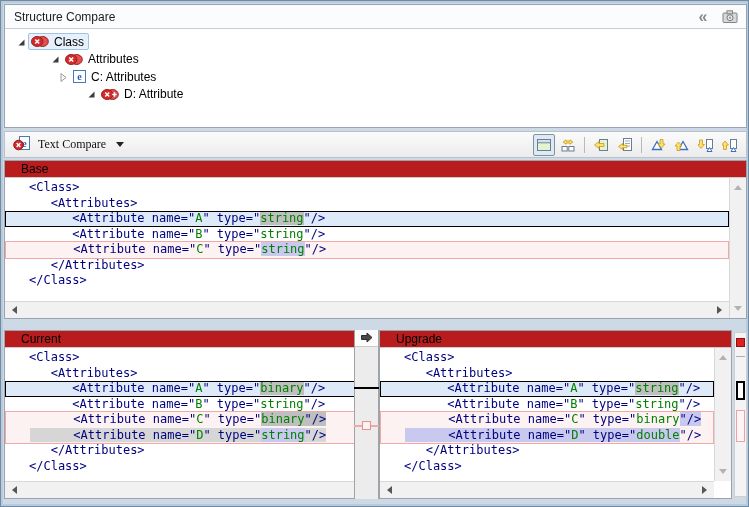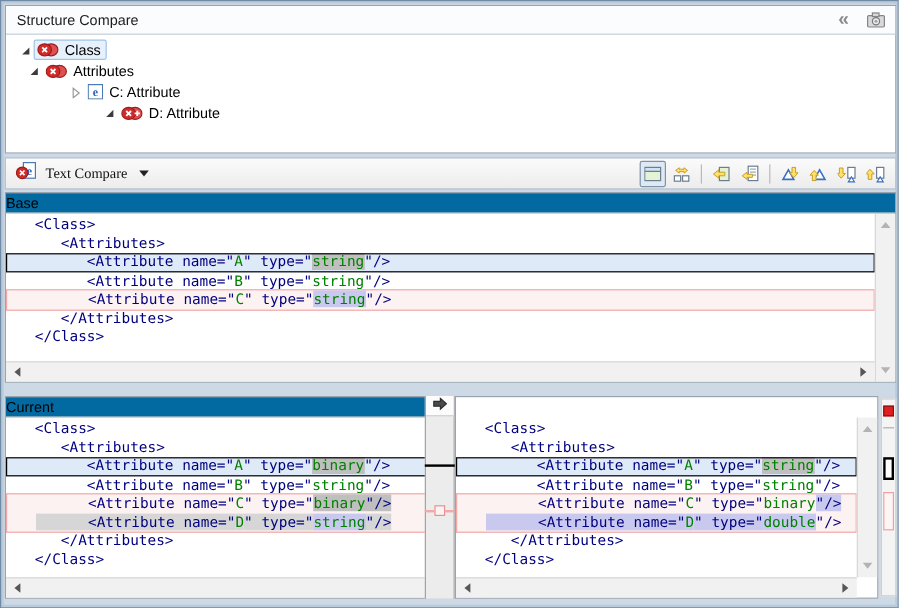--- a/index.html
+++ b/index.html
@@ -34,22 +34,22 @@
              display:flex; align-items:center; padding:0 4px 0 8px; }
   #toolbar .left { display:flex; align-items:center; gap:7px; flex:1; }
   #toolbar .tc-title { font-size:12px; color:#111;font-family:Liberation Serif, serif; }
   .dd-arrow { display:inline-block; width:0; height:0; border:4px solid transparent; border-top:5px solid #222; margin-top:4px; margin-left:3px; }
   .tbtn { width:22px; height:22px; display:inline-flex; align-items:center; justify-content:center;
           border:1px solid transparent; border-radius:2px; margin:0 1px; }
   .tbtn.pressed { border-color:#7f93a6; background:#dfe9f3; }
   .tsep { width:1px; height:16px; background:#b9b9b9; margin:0 4px; display:inline-block; }
 
   
-  .pane-label { height:17px; background:#0369a1; border-bottom:1px solid #cbcbcb;
-                font-size:12px; color:#000; padding:1px 0 0 0; }
+  .pane-label { height:17px; background:#b91c1c; border-bottom:1px solid #cbcbcb;
+                font-size:12px; color:#000; padding:1px 0 0 16px; }
   .code { position:absolute; overflow:hidden; background:#fff;
           font-family:"DejaVu Sans Mono","Liberation Mono",monospace; font-size:12px;
           white-space:pre; color:var(--code-text,#00007f); padding:2px 0 0 0; }
   .code-line { height:15.5px; line-height:15.5px; padding-left:24px; }
   .val { color:var(--code-value,#008000); }
   .hl-g  { background:var(--word-diff-gray,#bfbfbf); }
   .hl-g2 { background:var(--line-diff-gray,#d6d6d6); }
   .hl-l  { background:var(--word-diff-lavender,#c9c9ef); }
   .sel-line { background:var(--selected-line-bg,#dfeaf8);
               outline:1px solid var(--selected-line-border,#000); outline-offset:-1px; }
@@ -138,21 +138,21 @@
             <span class="tree-icon">
               <svg width="18" height="13" viewBox="0 0 18 13">
                 <ellipse cx="11.6" cy="6.5" rx="5.7" ry="5" fill="#e05050" stroke="#9c1c1c"></ellipse>
                 <ellipse cx="6.2" cy="6.5" rx="5.7" ry="5" fill="#d42a2a" stroke="#9c1c1c"></ellipse>
                 <path d="M4.2 4.5 l4 4 M8.2 4.5 l-4 4" stroke="#fff" stroke-width="1.5"></path>
               </svg>
             </span>
             <span>Class</span>
           </span>
         </div>
-        <div class="tree-row" style="padding-left: 15px;">
+        <div class="tree-row" style="padding-left: 42px;">
           <span class="expander">
             <svg width="10" height="10">
               <polygon points="8.5,2.5 8.5,8.5 2.5,8.5" fill="#3c3c3c"></polygon>
             </svg>
           </span>
           <span class="row-content">
             <span class="tree-icon">
               <svg width="18" height="13" viewBox="0 0 18 13">
                 <ellipse cx="11.6" cy="6.5" rx="5.7" ry="5" fill="#e05050" stroke="#9c1c1c"></ellipse>
                 <ellipse cx="6.2" cy="6.5" rx="5.7" ry="5" fill="#d42a2a" stroke="#9c1c1c"></ellipse>
@@ -168,21 +168,21 @@
               <polygon points="3,1.5 3,9.5 8,5.5" fill="#fff" stroke="#9a9a9a"></polygon>
             </svg>
           </span>
           <span class="row-content">
             <span class="tree-icon">
               <svg width="13" height="13">
                 <rect x="0.5" y="0.5" width="12" height="12" fill="#fff" stroke="#4a7ab5"></rect>
                 <text x="6.5" y="10" font-size="10" font-family="Liberation Serif,serif" font-weight="bold" fill="#2b5fb0" text-anchor="middle">e</text>
               </svg>
             </span>
-            <span>C: Attribute</span>
+            <span>C: Attributes</span>
           </span>
         </div>
         <div class="tree-row" style="padding-left: 50px; margin-left: 28px;">
           <span class="expander">
             <svg width="10" height="10">
               <polygon points="8.5,2.5 8.5,8.5 2.5,8.5" fill="#3c3c3c"></polygon>
             </svg>
           </span>
           <span class="row-content">
             <span class="tree-icon">
@@ -298,20 +298,21 @@
     <div id="gap-header">
       <span>
         <svg width="13" height="11">
             <path d="M1.5 3.5 h5.5 V1 l5 4.5 -5 4.5 V7.5 H1.5 z" fill="#4a4a4a" stroke="#2e2e2e"></path>
           </svg>
       </span>
     </div>
   </div>
 
   <div class="pane" id="upgrade-pane">
+    <div class="pane-label">Upgrade</div>
     <div class="code" id="upgrade-code"><div class="code-line"><span class="tag">&lt;Class&gt;</span></div><div class="code-line"><span class="tag">   &lt;Attributes&gt;</span></div><div class="code-line sel-line"><span class="tag">      &lt;Attribute name="</span><span class="val">A</span><span class="tag">" type="</span><span class="val hl-g">string</span><span class="tag">"/&gt;</span></div><div class="code-line"><span class="tag">      &lt;Attribute name="</span><span class="val">B</span><span class="tag">" type="</span><span class="val">string</span><span class="tag">"/&gt;</span></div><div class="pink-block"><div class="code-line"><span class="tag">      &lt;Attribute name="</span><span class="val">C</span><span class="tag">" type="</span><span class="val">binary</span><span class="tag hl-l">"/&gt;</span></div><div class="code-line"><span class="tag hl-l">      &lt;Attribute name="</span><span class="val hl-l">D</span><span class="tag hl-l">" type="</span><span class="val hl-l">double</span><span class="tag">"/&gt;</span></div></div><div class="code-line"><span class="tag">   &lt;/Attributes&gt;</span></div><div class="code-line"><span class="tag">&lt;/Class&gt;</span></div></div>
     <div class="vscroll" id="upgrade-vscroll">
       <span class="tri up"></span>
       <span class="tri down"></span>
     </div>
     <div class="hscroll" id="upgrade-hscroll">
       <span class="tri left"></span>
       <span class="tri right"></span>
     </div>
   </div>

